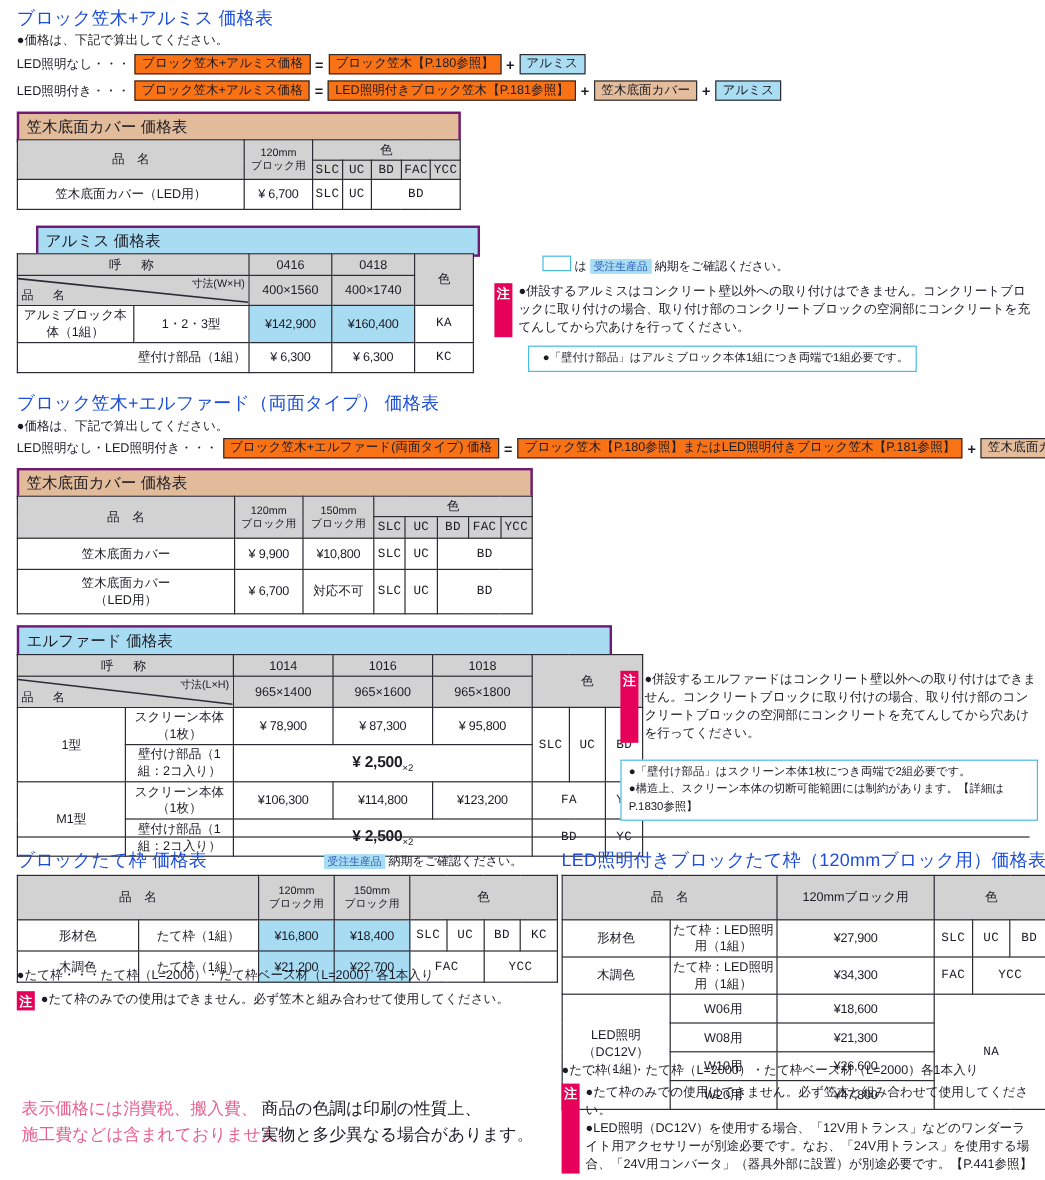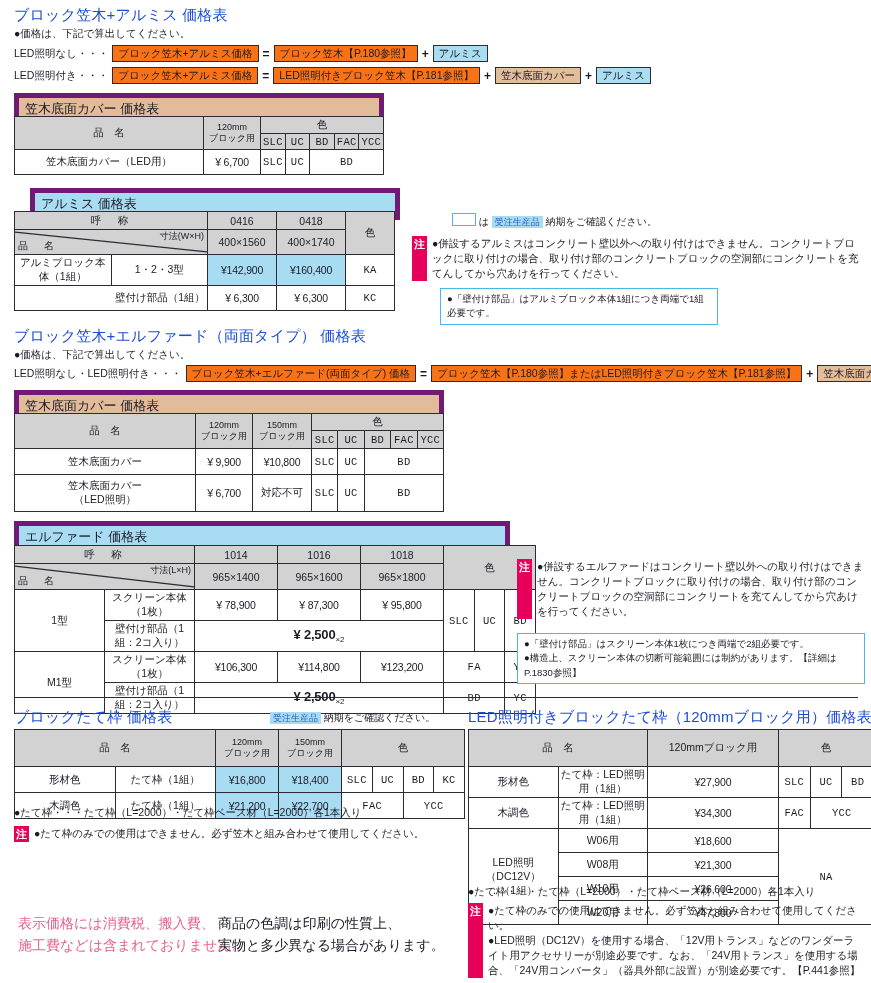--- a/index.html
+++ b/index.html
@@ -18,21 +18,21 @@
   .bullet-line{font-size:10.5px;color:#1b1b24;white-space:nowrap;}
   .formula-row{display:flex;align-items:center;gap:4px;font-size:10.5px;white-space:nowrap;}
   .fbox{border:1px solid #2b2b33;padding:1px 5px;background:#f97316;line-height:1.25;font-size:10.5px;}
   .fbox.blue{background:#aadcf2;border-color:#2b2b33;}
   .fbox.tan{background:#e4bd9c;border-color:#2b2b33;}
   .plus{font-size:12px;font-weight:bold;}
   .eq{font-size:12px;font-weight:bold;}
 
   
   .band{
-    border:5px solid #701a75;
+    border:2px solid #701a75;
     font-size:13px;padding:2px 6px;box-sizing:border-box;
     line-height:1.35;white-space:nowrap;
   }
   .band.tan{background:#e2bb9a;}
   .band.blue{background:#a8dcf3;}
 
   
   table.pt{border-collapse:collapse;background:#fff;table-layout:fixed;}
   table.pt td,table.pt th{
     border:1px solid #2b2b33;
@@ -177,21 +177,21 @@
     <span>は</span>
     <span class="madechip">受注生産品</span>
     <span>納期をご確認ください。</span>
   </div>
 
   <div class="abs notewrap" style="left:412px;top:236px;width:452px;">
     <div class="chu">注</div>
     <div class="notetext">●併設するアルミスはコンクリート壁以外への取り付けはできません。コンクリートブロックに取り付けの場合、取り付け部のコンクリートブロックの空洞部にコンクリートを充てんしてから穴あけを行ってください。</div>
   </div>
 
-  <div class="abs bluebox" style="left:440px;top:288px;width:278px;">
+  <div class="abs bluebox" style="left:440px;top:288px;width:324px;text-align:right;">
     <div>●「壁付け部品」はアルミブロック本体1組につき両端で1組必要です。</div>
   </div>
 
   <div class="abs sec-title" style="left:14px;top:327px;">ブロック笠木+エルファード（両面タイプ） 価格表</div>
   <div class="abs bullet-line" style="left:14px;top:348px;">●価格は、下記で算出してください。</div>
 
   <div class="abs formula-row" style="left:14px;top:365px;">
     <span>LED照明なし・LED照明付き・・・</span>
     <span class="fbox">ブロック笠木+エルファード(両面タイプ) 価格</span>
     <span class="eq">=</span>
@@ -228,21 +228,21 @@
       <td class="nm" style="height:23px;">笠木底面カバー</td>
       <td class="price">¥  9,900</td>
       <td class="price">¥10,800</td>
       <td class="code">SLC</td>
       <td class="code">UC</td>
       <td class="code" colspan="3">BD</td>
     </tr>
     <tr>
       <td class="nm" style="height:34px;">
         <div>笠木底面カバー</div>
-        <div>（LED照明）</div>
+        <div>（LED用）</div>
       </td>
       <td class="price">¥  6,700</td>
       <td class="nm">対応不可</td>
       <td class="code">SLC</td>
       <td class="code">UC</td>
       <td class="code" colspan="3">BD</td>
     </tr>
   </tbody>
     </table>
 

